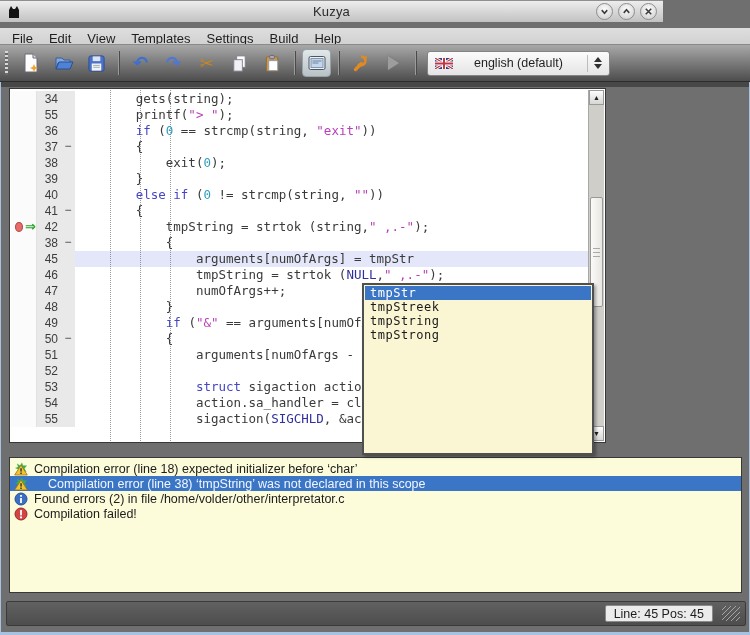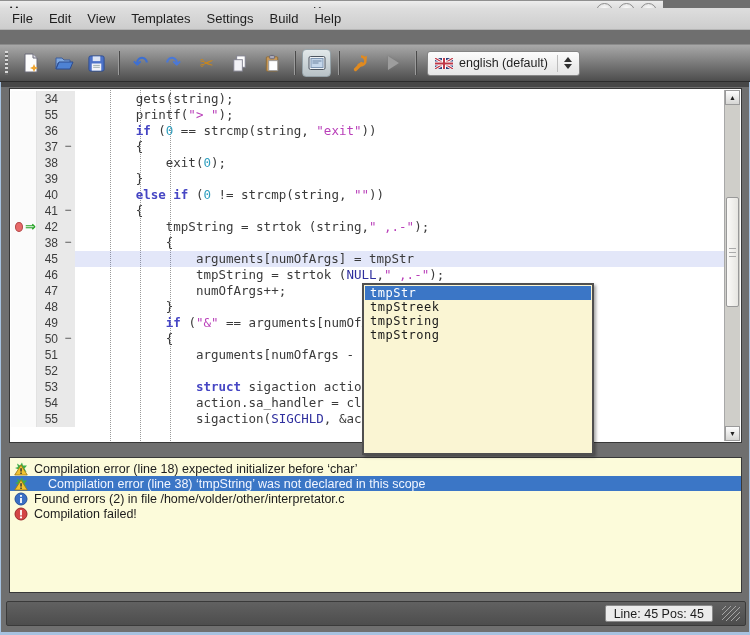--- a/index.html
+++ b/index.html
@@ -15,78 +15,78 @@
   #title{position:absolute;left:0;width:100%;text-align:center;font-size:13px;
     color:#2b2b2b;letter-spacing:.2px;}
   .wbtns{position:absolute;right:6px;top:2px;display:flex;gap:5px;}
   .wbtn{width:17px;height:17px;border-radius:50%;
     background:radial-gradient(circle at 50% 35%,#fdfdfd,#cbcbcb);
     border:1px solid #8e8e8e;display:flex;align-items:center;justify-content:center;
     box-sizing:border-box;}
   .wbtn svg{display:block;}
 
   
-  #menubar{position:absolute;left:0;top:8px;width:750px;height:22px;
+  #menubar{position:absolute;left:0;top:28px;width:750px;height:22px;
     background:linear-gradient(#dedede,#cdcdcd);border-bottom:1px solid #b5b5b5;
     box-sizing:border-box;display:flex;align-items:center;padding-left:4px;}
   .mitem{font-size:13px;color:#1e1e1e;padding:2px 8px;}
 
   
   #toolbar{position:absolute;left:0;top:44px;width:750px;height:38px;
     background:linear-gradient(#a8a8a8,#4d4d4d);border-top:1px solid #8a8a8a;
     border-bottom:1px solid #2c2c2c;box-sizing:border-box;
     display:flex;align-items:center;padding-left:5px;gap:4px;}
   #tgrip{width:3px;height:24px;margin-right:4px;
     background:repeating-linear-gradient(180deg,#d8d8d8 0 2px,#6a6a6a 2px 4px);}
   .tb{width:29px;height:28px;display:flex;align-items:center;justify-content:center;}
   .tb.checked{background:linear-gradient(#e2e8ea,#b7c1c6);border:1px solid #95a2a8;
     border-radius:4px;box-sizing:border-box;}
   .tsep{width:1px;height:24px;background:#9b9b9b;box-shadow:1px 0 0 #4a4a4a;margin:0 3px;}
   .uarrow{font-family:"DejaVu Sans",sans-serif;font-size:18px;font-weight:bold;color:#3d6fd2;line-height:1;}
   .uarrow.dim{color:#4a78d8;}
   .cuticon{font-family:"DejaVu Sans",sans-serif;font-size:17px;color:#c9871c;line-height:1;}
   .play{width:0;height:0;border-left:11px solid #9d9d9d;border-top:7px solid transparent;
     border-bottom:7px solid transparent;filter:drop-shadow(0 0 1px #777);}
-  #combo{display:flex;align-items:center;gap:6px;height:25px;margin-left:4px;
+  #combo{display:flex;align-items:center;gap:21px;height:25px;margin-left:4px;
     background:linear-gradient(#fcfcfc,#e4e4e4);border:1px solid #848484;border-radius:3px;
     padding:0 7px;box-sizing:border-box;}
   #combo .lbl{font-size:12.5px;color:#1f1f1f;}
   #combo .spin{display:flex;flex-direction:column;gap:2px;margin-left:3px;
     border-left:1px solid #bdbdbd;padding-left:6px;height:17px;justify-content:center;}
   .tri-up{width:0;height:0;border-left:4px solid transparent;border-right:4px solid transparent;
     border-bottom:5px solid #2f2f2f;}
   .tri-dn{width:0;height:0;border-left:4px solid transparent;border-right:4px solid transparent;
     border-top:5px solid #2f2f2f;}
 
   
   #workspace{position:absolute;left:0;top:82px;width:750px;height:553px;
     background:#6f6f6f;border-left:1px solid #a6c2e0;border-right:1px solid #a6c2e0;
     border-bottom:3px solid #a6c2e0;box-sizing:border-box;}
   #topshadow{position:absolute;left:0;top:0;width:100%;height:5px;background:#474747;}
 
   
-  #editor{position:absolute;left:8px;top:6px;width:733px;height:355px;
+  #editor{position:absolute;left:8px;top:6px;width:597px;height:355px;
     background:#ffffff;border:1px solid #383838;box-sizing:border-box;}
   #rows{position:absolute;left:1px;top:2px;right:17px;bottom:1px;overflow:hidden;}
   .guide{position:absolute;top:1px;bottom:1px;width:0;border-left:1px dotted #9a9a9a;z-index:1;}
   .row{display:flex;height:16px;position:relative;z-index:2;}
   .c-icon{width:26px;background:#fbfbfb;border-right:1px solid #e2e2e2;box-sizing:border-box;
     position:relative;z-index:4;display:flex;align-items:center;overflow:visible;white-space:nowrap;}
   .c-num{width:24px;background:#e9e9e9;font-size:12px;color:#3d3d3d;text-align:right;
     padding-right:3px;box-sizing:border-box;line-height:16px;}
   .c-fold{width:14px;background:#e9e9e9;font-size:12px;color:#4a4a4a;text-align:center;
     line-height:14px;}
   .c-code{flex:1;white-space:pre;font-family:"DejaVu Sans Mono",monospace;font-size:12.5px;
     line-height:16px;padding-left:8px;background:transparent;}
   .row.cur .c-code{background:rgba(90,110,220,0.17);}
   .bp-dot{display:inline-block;width:8px;height:8px;border-radius:50%;background:#e86a6a;
     border:1px solid #b24848;margin-left:4px;}
   .bp-arrow{color:#28a428;font-weight:bold;font-size:13px;margin-left:2px;position:relative;z-index:5;
     font-family:"DejaVu Sans",sans-serif;line-height:16px;}
-  .tok-p{color:#3a3a3a;} .tok-k{color:#4646c4;font-weight:bold;} .tok-n{color:#2e9ebe;}
+  .tok-p{color:#3a3a3a;} .tok-k{color:#4646c4;} .tok-n{color:#2e9ebe;}
   .tok-s{color:#b93fb9;} .tok-m{color:#2f2f9e;}
 
   
   #vscroll{position:absolute;top:1px;right:1px;bottom:1px;width:16px;background:#cfcec9;
     border-left:1px solid #a8a8a8;box-sizing:border-box;}
   .sbtn{position:absolute;left:0;width:15px;height:15px;background:linear-gradient(#fdfdfd,#d6d6d4);
     border:1px solid #9a9a9a;box-sizing:border-box;display:flex;align-items:center;justify-content:center;
     font-size:7px;color:#222;}
   #sb-up{top:0;} #sb-dn{bottom:0;}
   #sb-thumb{position:absolute;left:1px;top:107px;width:13px;height:110px;

